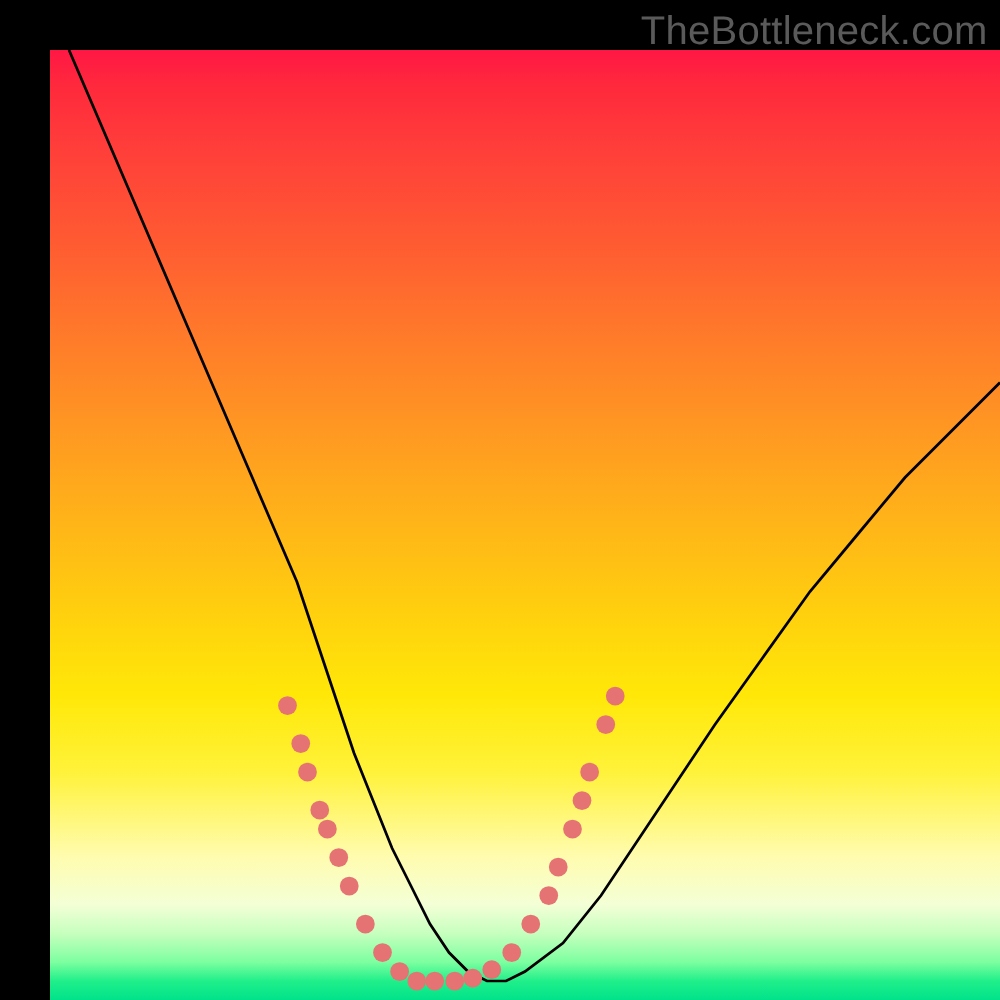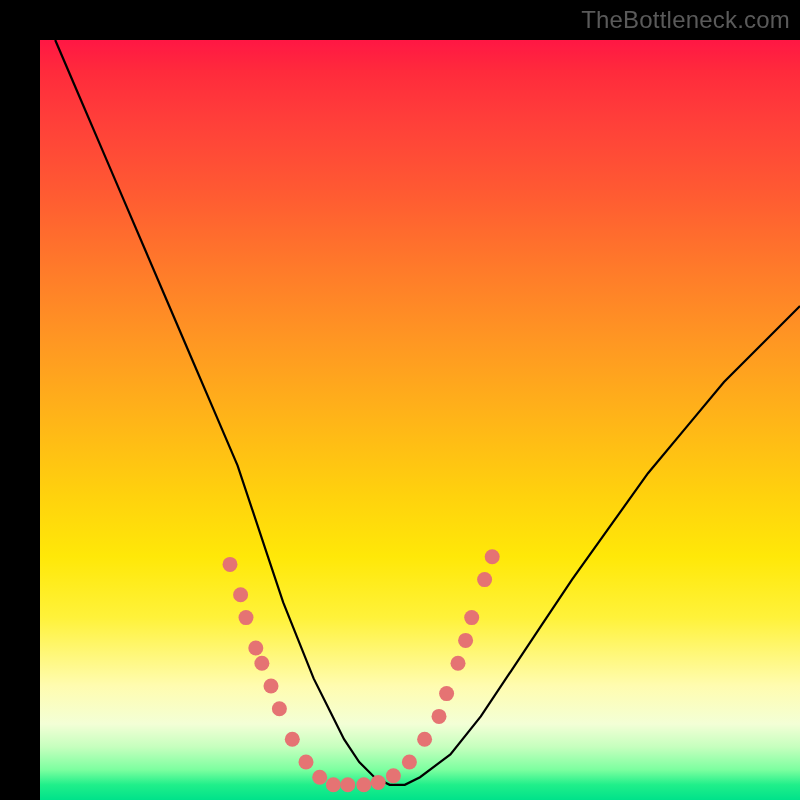--- a/index.html
+++ b/index.html
@@ -41,21 +41,21 @@
       #c6ffbe 93%,
       #7dffa0 96%,
       #20ef8a 98%,
       #00e28a 100%
     );
   }
   .watermark {
     position: absolute;
     top: 6px;
     right: 10px;
-    font-size: 24px;
+    font-size: 32px;
     font-weight: 400;
     color: #5a5a5a;
     letter-spacing: 0.2px;
     user-select: none;
   }
   svg.curve {
     position: absolute;
     left: 0;
     top: 0;
     width: 760px;

